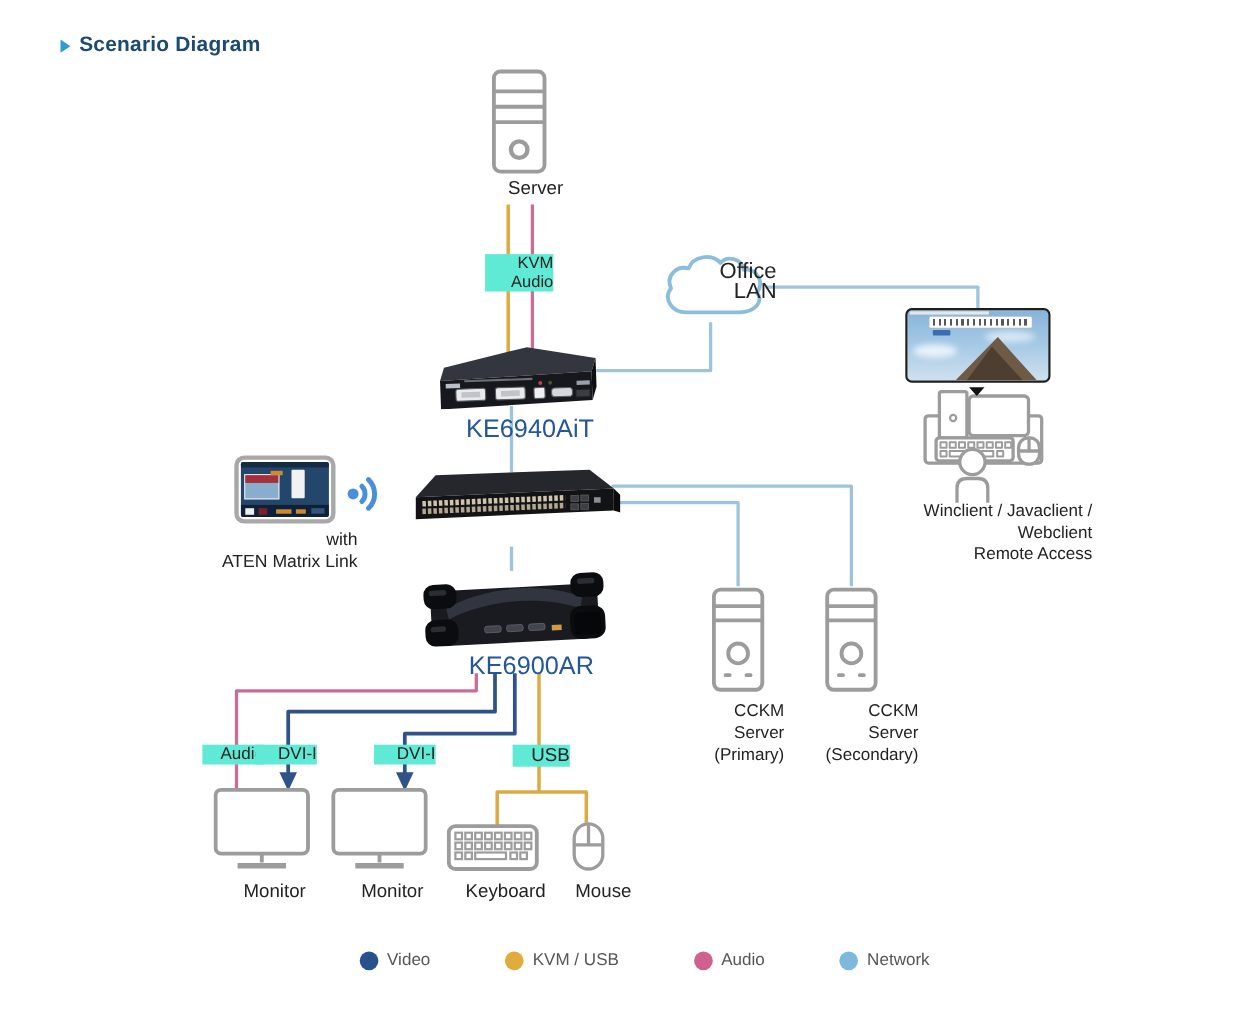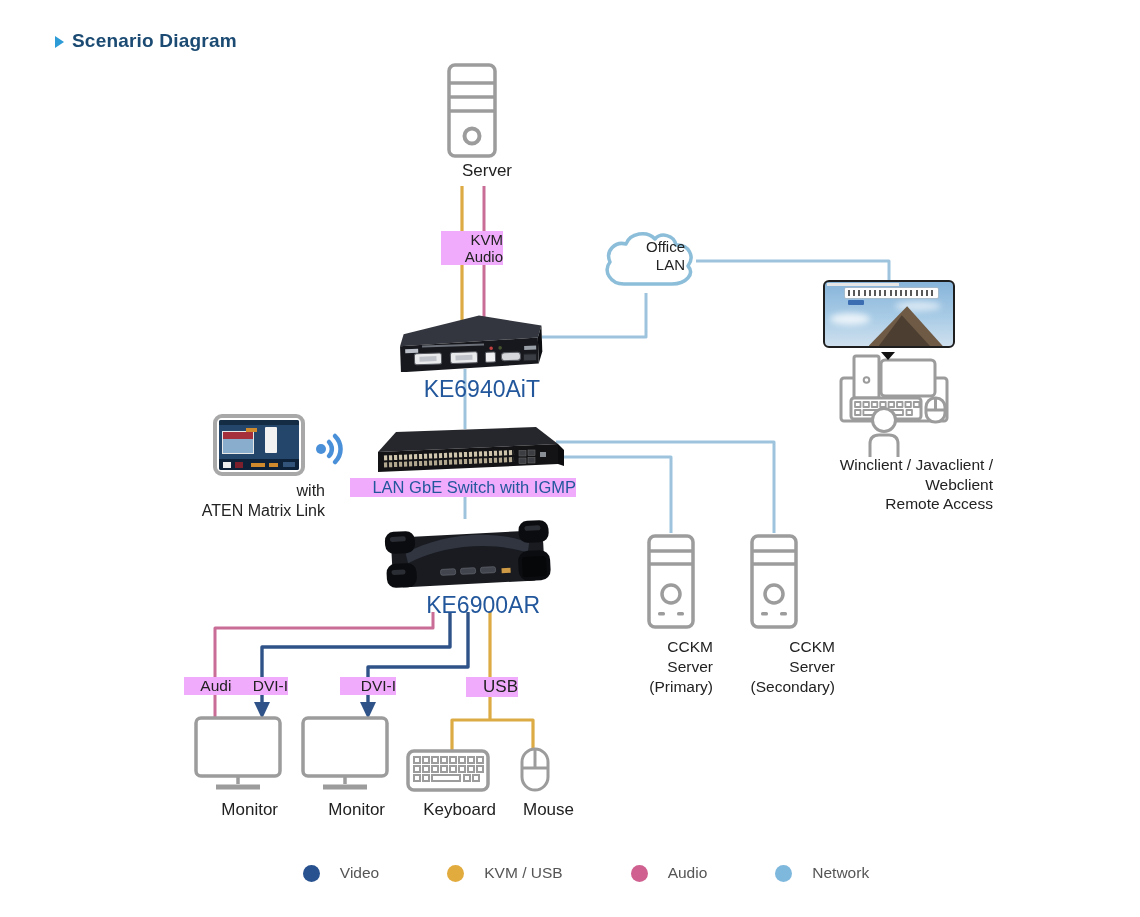--- a/index.html
+++ b/index.html
@@ -5,26 +5,26 @@
   :root{
     --video:#2f5389; --kvm:#dcab44; --audio:#c96d96; --network:#9ec4dd;
     --title:#1b4a72; --device_label:#23579c; --bullet:#2d9bd5; --icon_gray:#9c9c9c;
   }
   *{box-sizing:border-box;}
   body{margin:0;background:#fff;font-family:"Liberation Sans",sans-serif;}
   .stage{position:relative;width:1140px;height:917px;background:#ffffff;overflow:hidden;}
   .lines-svg{position:absolute;left:0;top:0;z-index:1;}
   .node{position:absolute;z-index:2;}
   .lbl{position:absolute;z-index:3;color:#222;text-align:right;}
-  .lbl.white{background:#f0abfc;}
+  .lbl.white{background:#5eead4;}
   .dev-lbl{color:var(--device_label);font-size:23px;}
   .title{position:absolute;left:72px;top:30px;font-size:19px;font-weight:bold;color:var(--title);letter-spacing:.2px;z-index:3;}
   .title-tri{position:absolute;left:55px;top:36px;width:0;height:0;border-top:6px solid transparent;border-bottom:6px solid transparent;border-left:9px solid var(--bullet);z-index:3;}
   .legend{position:absolute;left:0;right:0;top:864px;display:flex;justify-content:center;gap:36px;z-index:3;}
-  .legend .item{display:flex;align-items:center;gap:20px;color:#555;font-size:15.5px;padding-left:32px;}
+  .legend .item{display:flex;align-items:center;gap:8px;color:#555;font-size:15.5px;padding-left:32px;}
   .legend .dot{width:17px;height:17px;border-radius:50%;display:inline-block;}
   
   .rscreen{left:823px;top:280px;width:132px;height:68px;border:2px solid #1e1e1e;border-radius:6px;overflow:hidden;background:linear-gradient(180deg,#87b4da 0%,#a9cce6 55%,#cfe0ee 100%);z-index:2;}
   .rscreen .mtn1{position:absolute;bottom:0;left:34%;width:58%;height:62%;background:#6e5a45;clip-path:polygon(52% 0,100% 100%,0 100%);}
   .rscreen .mtn2{position:absolute;bottom:0;left:42%;width:40%;height:48%;background:#4c3e31;clip-path:polygon(45% 0,100% 100%,0 100%);}
   .rscreen .cl1{position:absolute;top:48%;left:4%;width:40px;height:12px;border-radius:50%;background:rgba(255,255,255,.75);filter:blur(3px);}
   .rscreen .cl2{position:absolute;top:30%;left:55%;width:46px;height:10px;border-radius:50%;background:rgba(255,255,255,.6);filter:blur(3px);}
   .rscreen .strip{position:absolute;top:1px;left:2px;width:56%;height:3px;background:#e6e6e6;}
   .rscreen .tbar{position:absolute;top:6px;left:16%;width:72%;height:10px;background:#fdfdfd;border-radius:1px;box-shadow:0 0 0 .5px #b9b9b9;}
   .rscreen .tbar .glyphs{margin:2px 3px;height:6px;background:repeating-linear-gradient(90deg,#585858 0 2px,transparent 2px 5.2px);}
@@ -97,21 +97,21 @@
   <div class="lbl" style="left:432px;top:161px;width:80px;font-size:17px">Server</div>
 
   <div class="lbl white" style="left:441px;top:231px;width:62px;font-size:15px;line-height:17px">
     <div>KVM</div>
     <div>Audio</div>
   </div>
 
   <svg class="node" style="left:596px;top:226px" width="102" height="70" viewBox="0 0 102 70">
     <path d="M76 58 H28 C14 58 7 45 14 36 C9 25 19 15 30 18 C34 7 51 4 59 13 C65 6 78 9 80 19 C93 18 99 31 92 40 C99 48 90 58 76 58 Z" fill="#fff" stroke="#8cbeda" stroke-width="3.5" stroke-linejoin="round"></path>
   </svg>
-  <div class="lbl" style="left:599px;top:238px;width:86px;font-size:15px;line-height:18px;z-index:4">
+  <div class="lbl" style="left:620px;top:238px;width:86px;font-size:20px;line-height:18px;z-index:4">
     <div>Office</div>
     <div>LAN</div>
   </div>
 
   <svg class="node" style="left:388px;top:304px" width="160" height="68" viewBox="0 0 160 68">
     <g transform="rotate(-2 80 40)">
       <polygon points="16,28 92,12 154,24 150,36 12,40" fill="#33363e"></polygon>
       <polygon points="150,36 154,24 154,50 150,62" fill="#0d0e11"></polygon>
       <polygon points="12,40 150,36 150,62 12,66" fill="#17181d"></polygon>
       <rect x="17" y="43" width="13" height="4" fill="#b9bec7"></rect>
@@ -213,21 +213,20 @@
     <polygon points="192,20 198,26 198,42 192,40" fill="#0c0c0f"></polygon>
     <polygon points="12,28 192,20 192,40 12,48" fill="#131316"></polygon>
     <line x1="18" y1="34" x2="148" y2="28.5" stroke="#cfc5ad" stroke-width="5" stroke-dasharray="3.2,1.8"></line>
     <line x1="18" y1="41" x2="148" y2="35.5" stroke="#b2a890" stroke-width="5" stroke-dasharray="3.2,1.8"></line>
     <rect x="153" y="26.5" width="7" height="5.5" fill="#3c3e44" stroke="#666" stroke-width=".6"></rect>
     <rect x="162" y="26" width="7" height="5.5" fill="#3c3e44" stroke="#666" stroke-width=".6"></rect>
     <rect x="153" y="34" width="7" height="5.5" fill="#3c3e44" stroke="#666" stroke-width=".6"></rect>
     <rect x="162" y="33.5" width="7" height="5.5" fill="#3c3e44" stroke="#666" stroke-width=".6"></rect>
     <rect x="174" y="28" width="6" height="5" fill="#8a8f96"></rect>
   </svg>
-  <div class="lbl dev-lbl white" style="left:350px;top:478px;width:226px;font-size:16.5px">LAN GbE Switch with IGMP</div>
 
   <svg class="node" style="left:382px;top:516px" width="172" height="84" viewBox="0 0 172 84">
     <g transform="rotate(-3 86 44)">
       <rect x="10" y="18" width="152" height="50" rx="13" fill="#191b20"></rect>
       <path d="M24 34 C60 16 112 14 148 30 L146 40 C110 26 62 28 26 44 Z" fill="#303540"></path>
       <rect x="4" y="12" width="30" height="22" rx="9" fill="#0b0c0f"></rect>
       <rect x="138" y="8" width="30" height="22" rx="9" fill="#0b0c0f"></rect>
       <rect x="4" y="44" width="30" height="24" rx="9" fill="#0b0c0f"></rect>
       <rect x="136" y="38" width="32" height="30" rx="10" fill="#0b0c0f"></rect>
       <rect x="9" y="17" width="16" height="5" rx="2.5" fill="#2a2d33"></rect>

